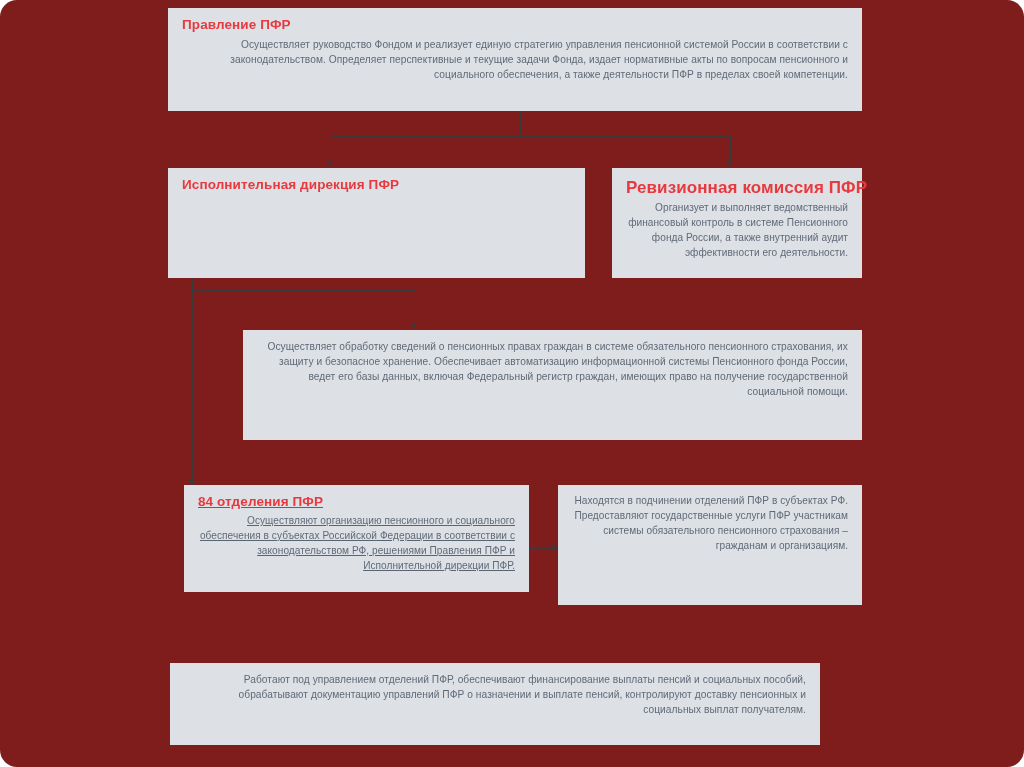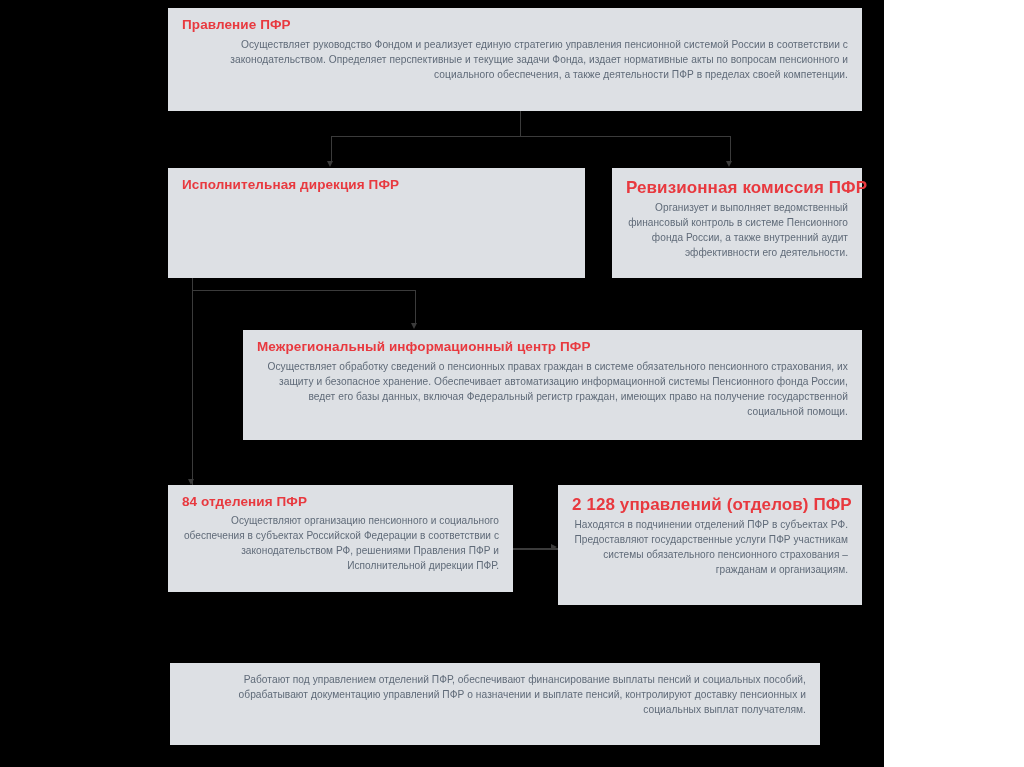--- a/index.html
+++ b/index.html
@@ -7,24 +7,25 @@
     margin: 0;
     padding: 0;
     background: #ffffff;
   }
   body {
     font-family: "Liberation Sans", "DejaVu Sans", sans-serif;
     -webkit-font-smoothing: antialiased;
   }
   #canvas {
     position: relative;
-    width: 884px;
+    width: 1024px;
     height: 767px;
-    background: #000000;
+    background: #7f1d1d;
     overflow: hidden;
+    border-radius: 17px;
   }
 
   
   .node {
     position: absolute;
     background: #dde0e4;
     box-sizing: border-box;
     padding: 9px 14px 10px 14px;
     color: #5a6472;
   }
@@ -44,21 +45,21 @@
     margin: 0;
     text-align: right;
     letter-spacing: .05px;
   }
 
   
   #node-pravlenie      { left: 168px; top: 8px;   width: 694px; height: 103px; }
   #node-direkciya      { left: 168px; top: 168px; width: 417px; height: 110px; }
   #node-reviziya       { left: 612px; top: 168px; width: 250px; height: 110px; }
   #node-mic            { left: 243px; top: 330px; width: 619px; height: 110px; }
-  #node-otdeleniya     { left: 168px; top: 485px; width: 345px; height: 107px; }
+  #node-otdeleniya     { left: 184px; top: 485px; width: 345px; height: 107px; text-decoration: underline; }
   #node-upravleniya    { left: 558px; top: 485px; width: 304px; height: 120px; }
   #node-centry         { left: 170px; top: 663px; width: 650px; height: 82px; }
 
   #node-reviziya .node-title,
   #node-upravleniya .node-title { font-size: 17px; }
   #node-direkciya .node-body,
   #node-reviziya .node-body,
   #node-otdeleniya .node-body,
   #node-upravleniya .node-body { font-size: 10.1px; }
 
@@ -128,31 +129,29 @@
   <div class="node" id="node-direkciya">
     <p class="node-title">Исполнительная дирекция ПФР</p>
   </div>
 
   <div class="node" id="node-reviziya">
     <p class="node-title">Ревизионная комиссия ПФР</p>
     <p class="node-body">Организует и выполняет ведомственный финансовый контроль в системе Пенсионного фонда России, а также внутренний аудит эффективности его деятельности.</p>
   </div>
 
   <div class="node" id="node-mic">
-    <p class="node-title">Межрегиональный информационный центр ПФР</p>
     <p class="node-body">Осуществляет обработку сведений о пенсионных правах граждан в системе обязательного пенсионного страхования, их защиту и безопасное хранение. Обеспечивает автоматизацию информационной системы Пенсионного фонда России, ведет его базы данных, включая Федеральный регистр граждан, имеющих право на получение государственной социальной помощи.</p>
   </div>
 
   <div class="node" id="node-otdeleniya">
     <p class="node-title">84 отделения ПФР</p>
     <p class="node-body">Осуществляют организацию пенсионного и социального обеспечения в субъектах Российской Федерации в соответствии с законодательством РФ, решениями Правления ПФР и Исполнительной дирекции ПФР.</p>
   </div>
 
   <div class="node" id="node-upravleniya">
-    <p class="node-title">2 128 управлений (отделов) ПФР</p>
     <p class="node-body">Находятся в подчинении отделений ПФР в субъектах РФ. Предоставляют государственные услуги ПФР участникам системы обязательного пенсионного страхования – гражданам и организациям.</p>
   </div>
 
   <div class="node" id="node-centry">
     <p class="node-body">Работают под управлением отделений ПФР, обеспечивают финансирование выплаты пенсий и социальных пособий, обрабатывают документацию управлений ПФР о назначении и выплате пенсий, контролируют доставку пенсионных и социальных выплат получателям.</p>
   </div>
 
 </div>
 
 </body></html>

